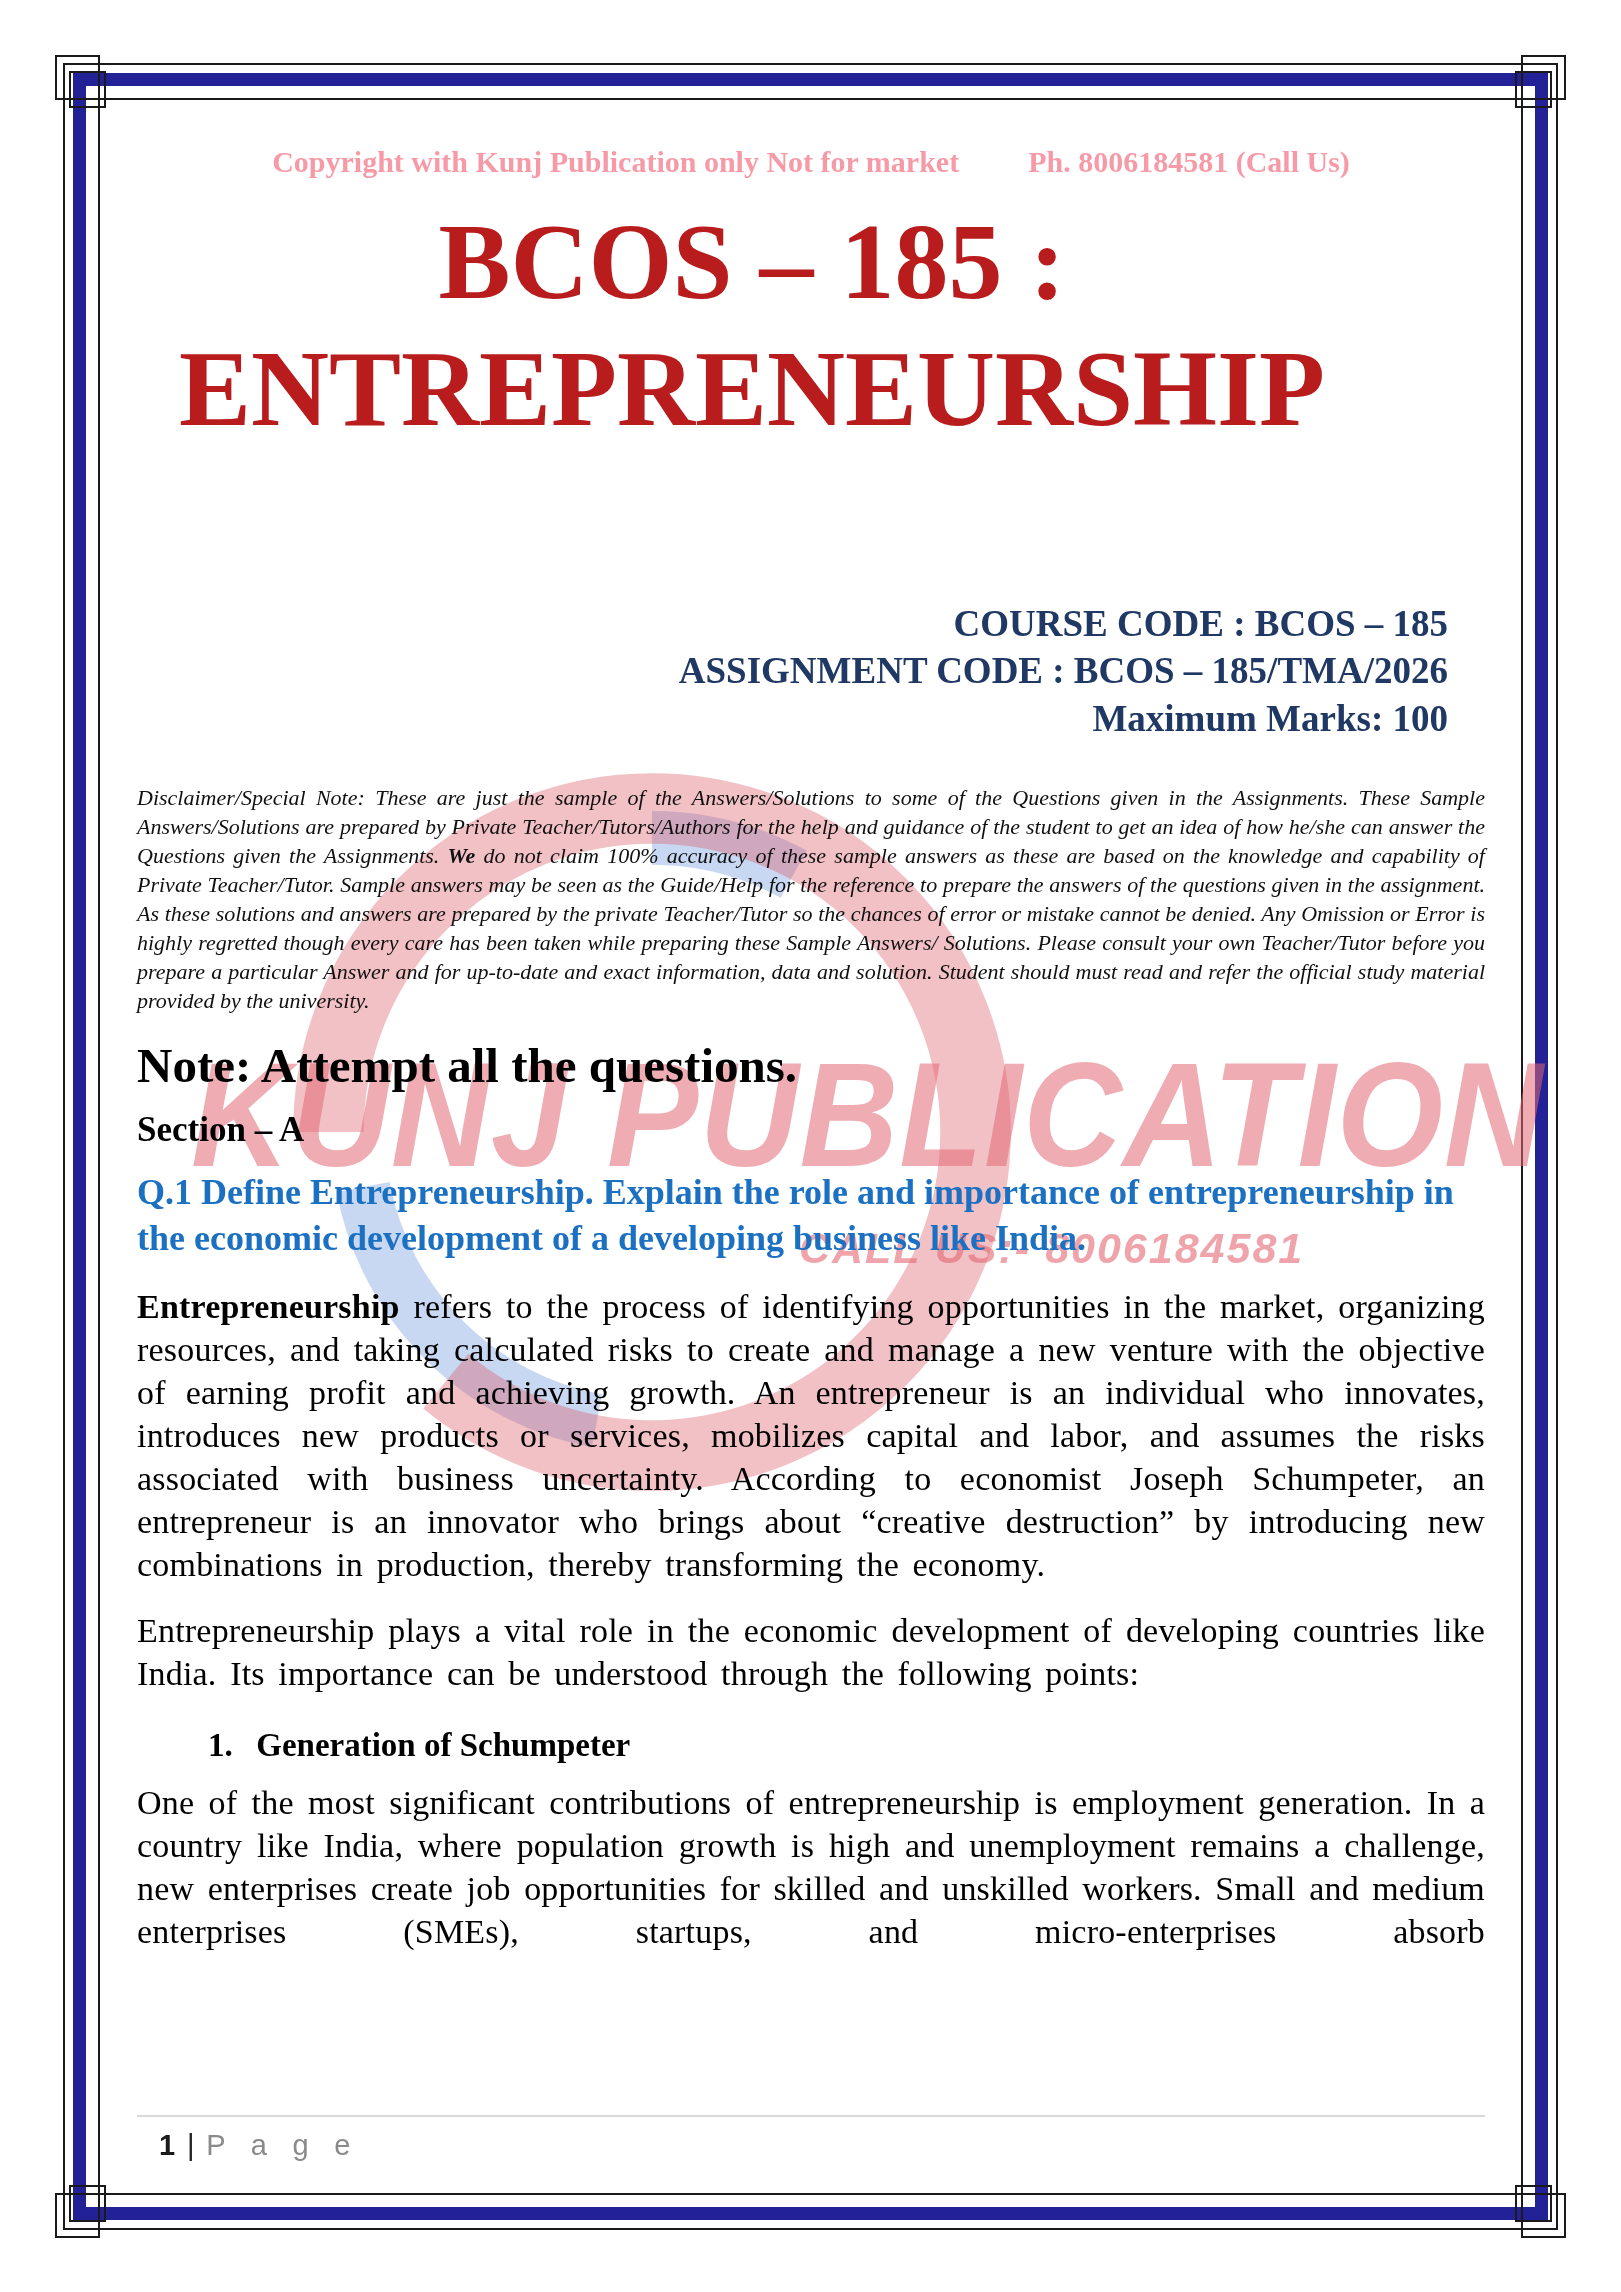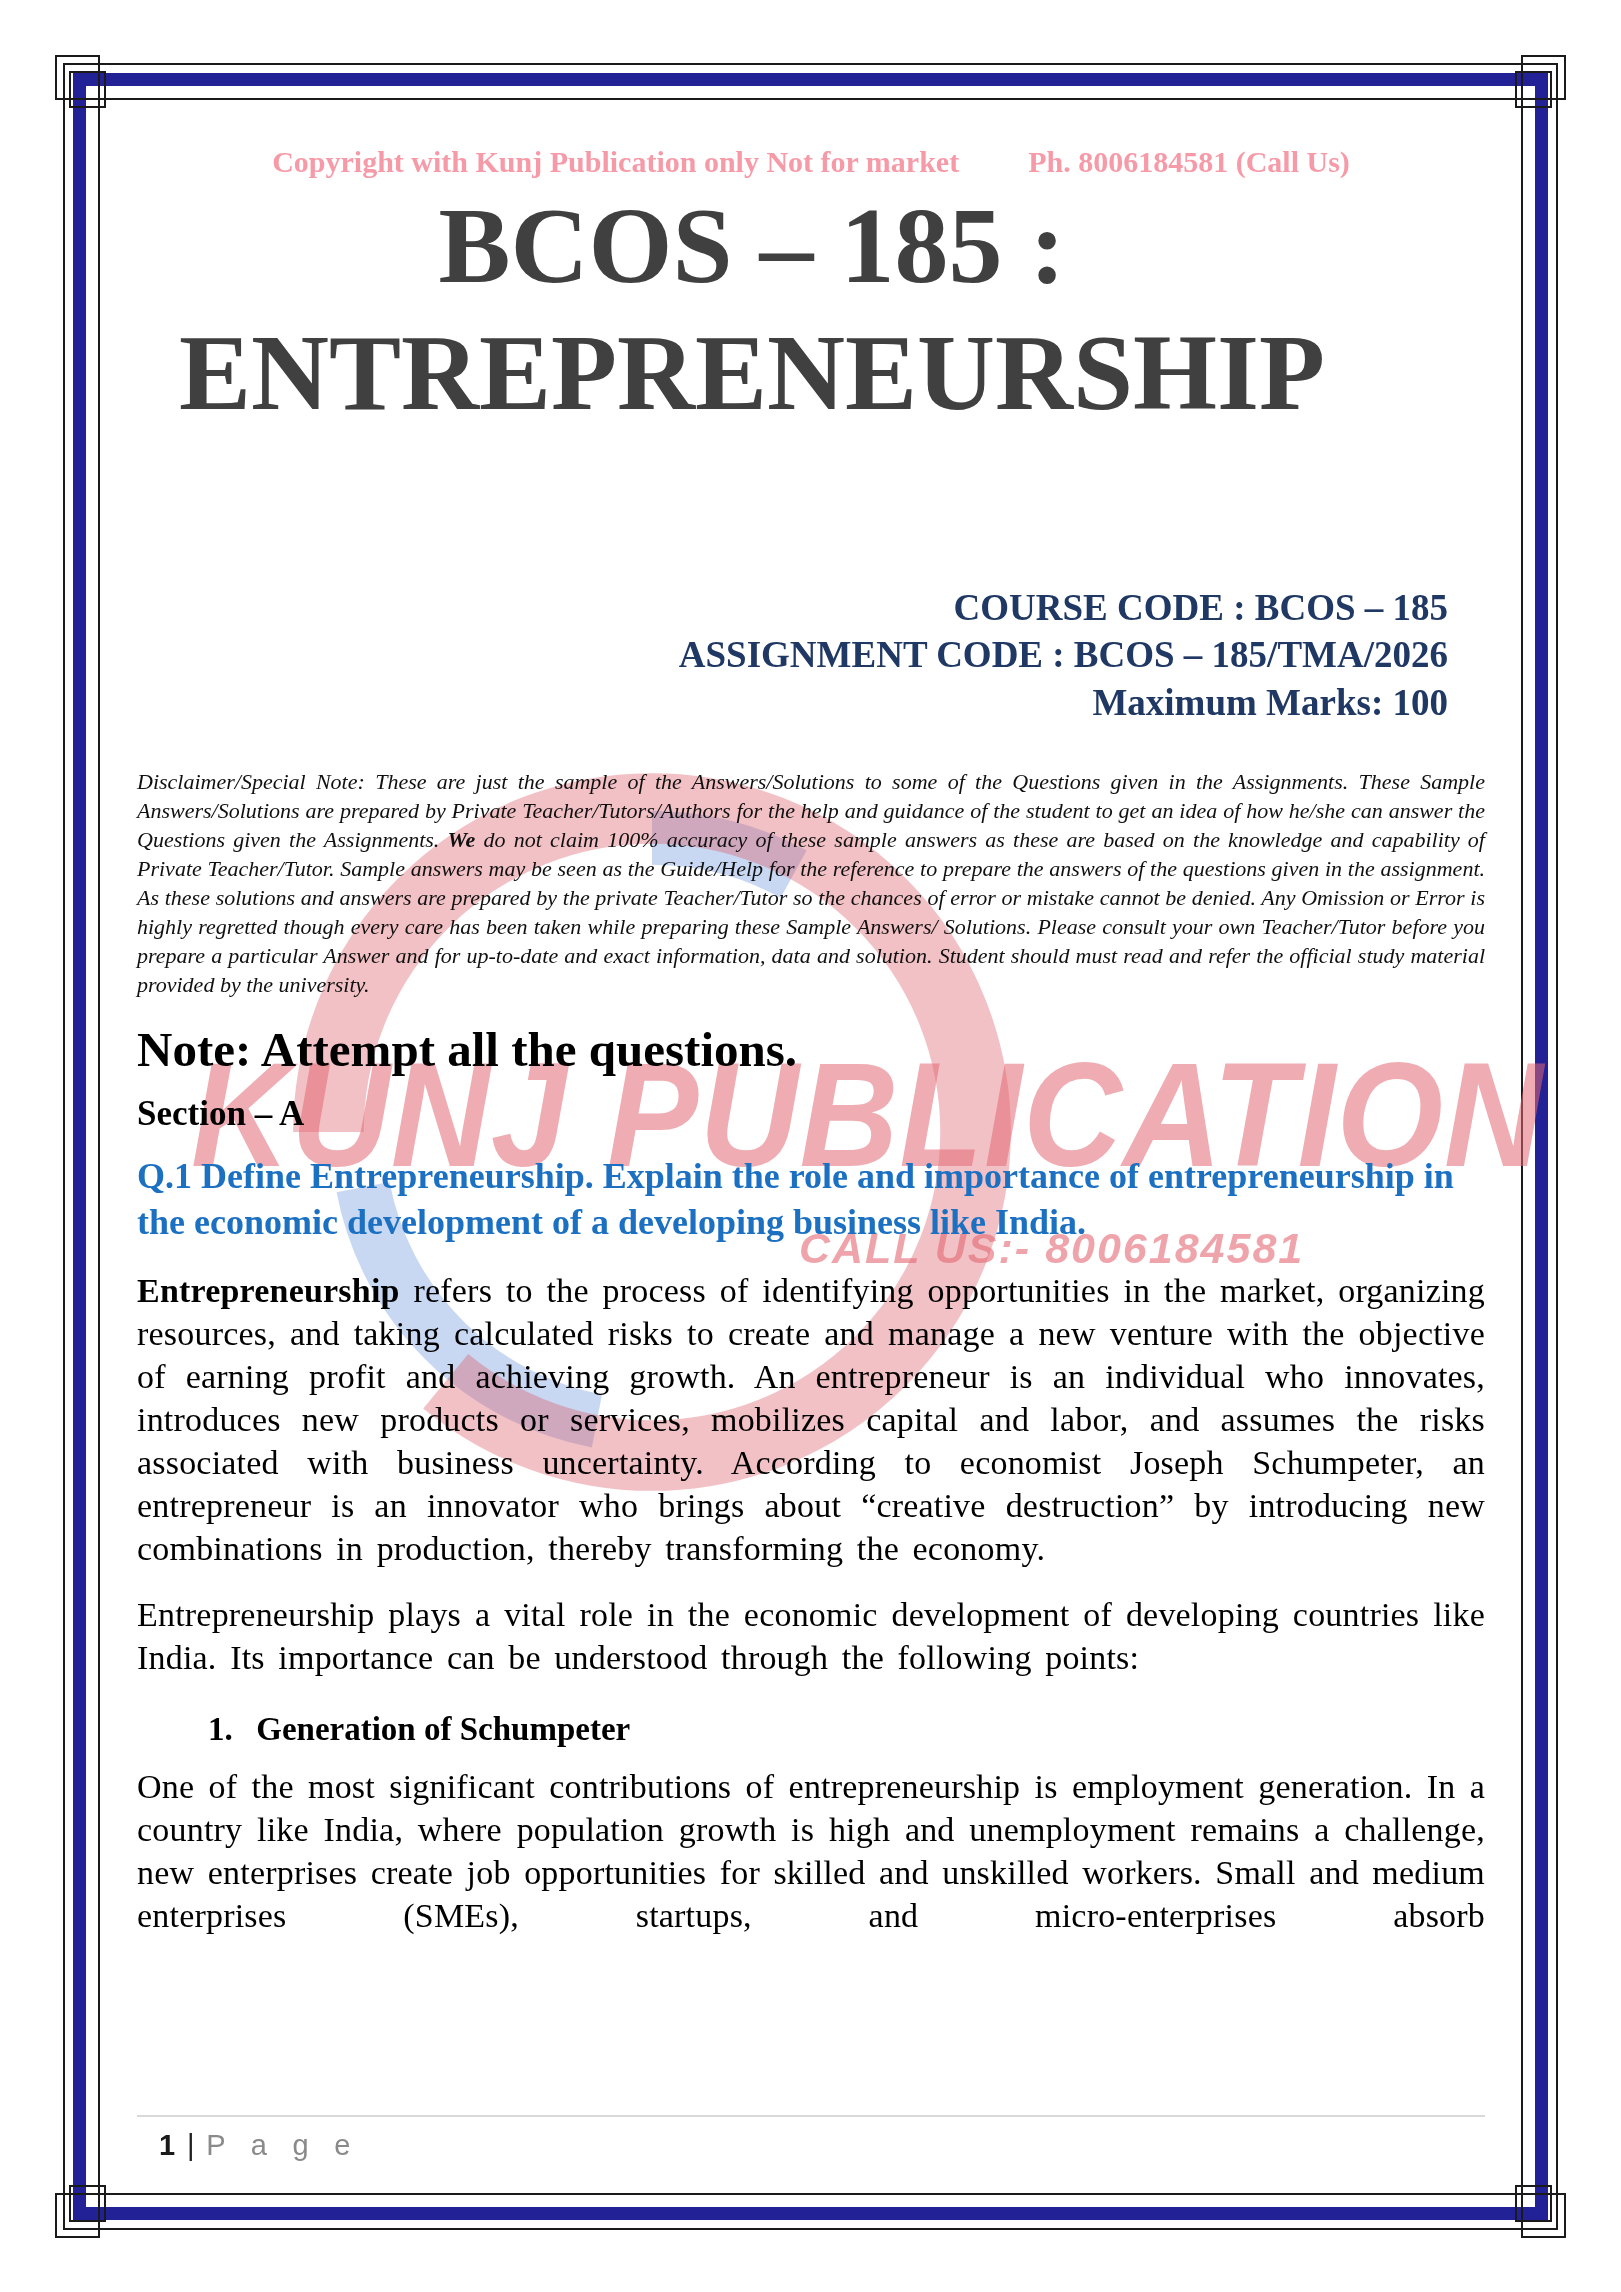--- a/index.html
+++ b/index.html
@@ -35,22 +35,22 @@
     font-weight:bold;font-size:43px;line-height:1;
     color:rgba(226,103,114,0.60);white-space:nowrap;letter-spacing:2px;
   }
   
   .content{position:absolute;left:137px;top:0;width:1348px;z-index:2;}
   .copy-line{
     margin-top:145px;display:flex;justify-content:center;gap:69px;
     color:#f79aa7;font-weight:bold;font-size:30px;white-space:nowrap;
   }
   .doc-title{
-    margin-top:3px;text-align:center;padding-right:118px;
-    color:#404040;font-weight:bold;font-size:108px;line-height:1.18;
+    margin-top:19px;text-align:center;padding-right:118px;
+    color:#b91c1c;font-weight:bold;font-size:108px;line-height:1.18;
   }
   .course-block{
     margin-top:147px;text-align:right;padding-right:37px;
     color:#203864;font-weight:bold;font-size:37px;line-height:1.28;
   }
   .disclaimer{
     margin-top:41px;font-style:italic;font-size:22px;line-height:1.32;
     text-align:justify;color:#101010;
   }
   .disclaimer b{font-style:italic;}

